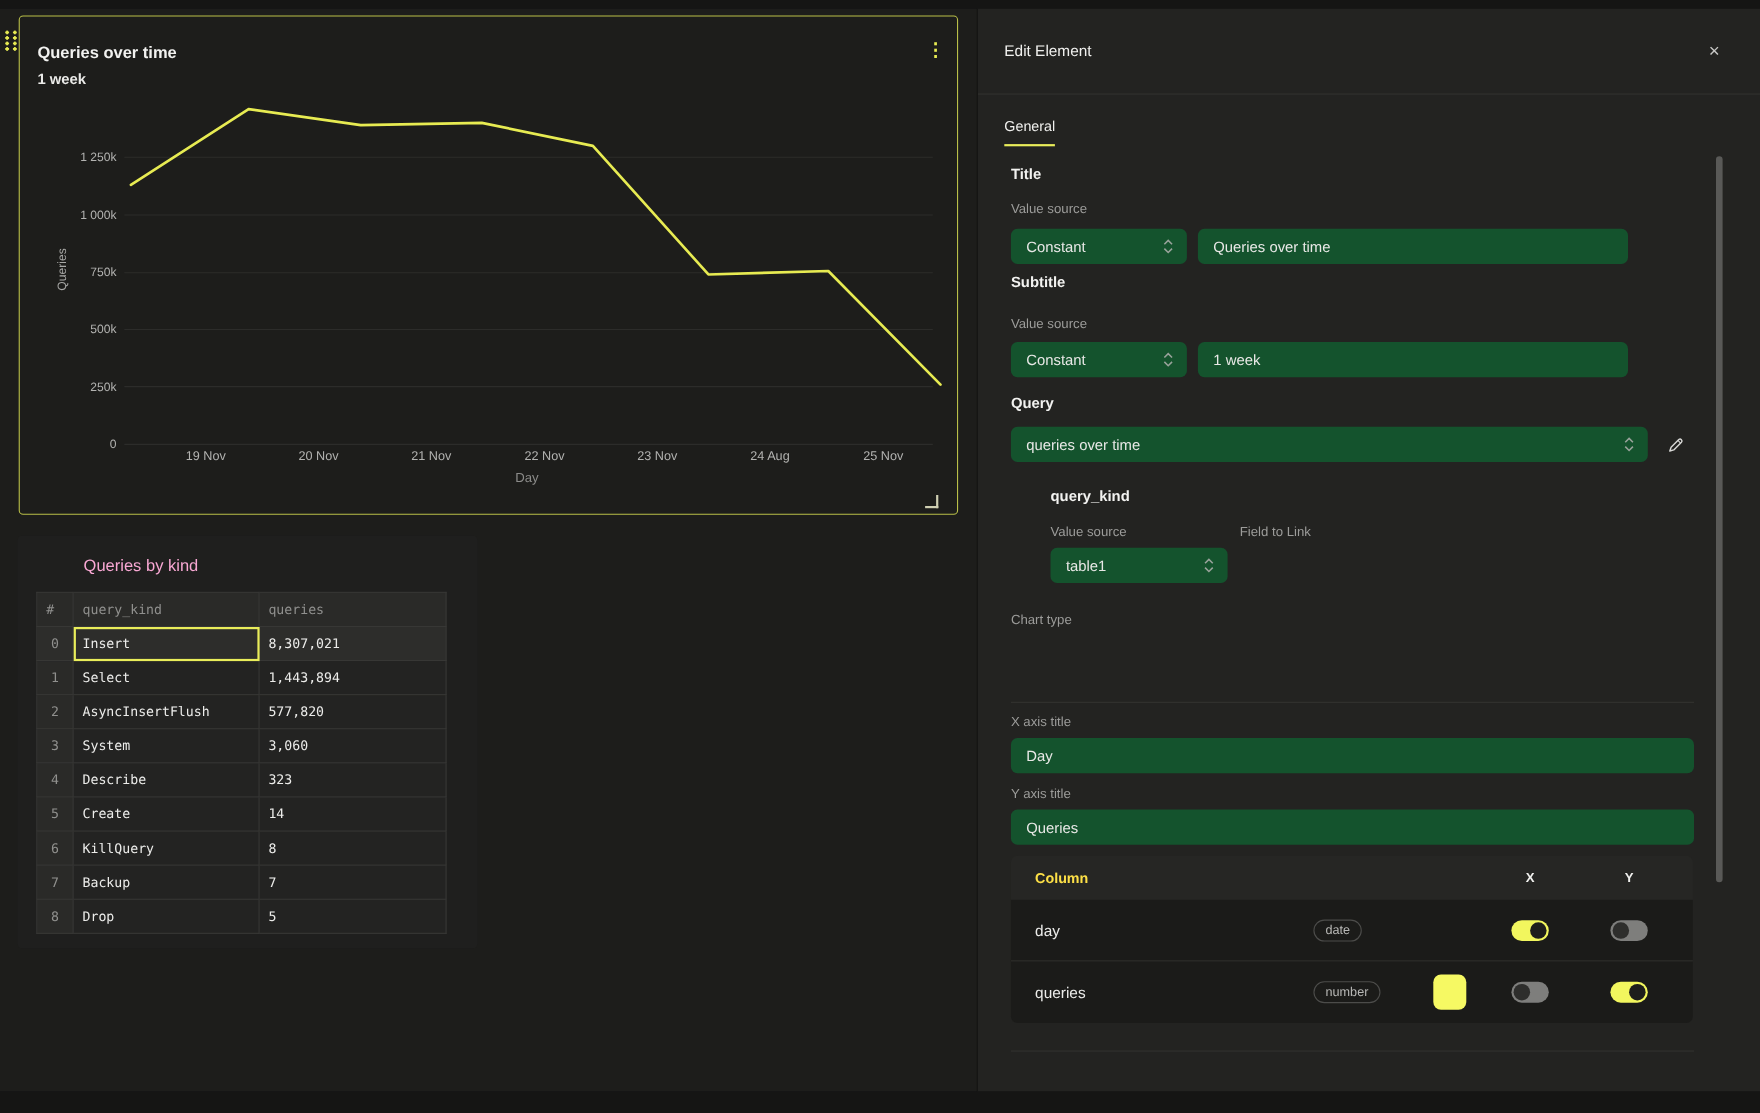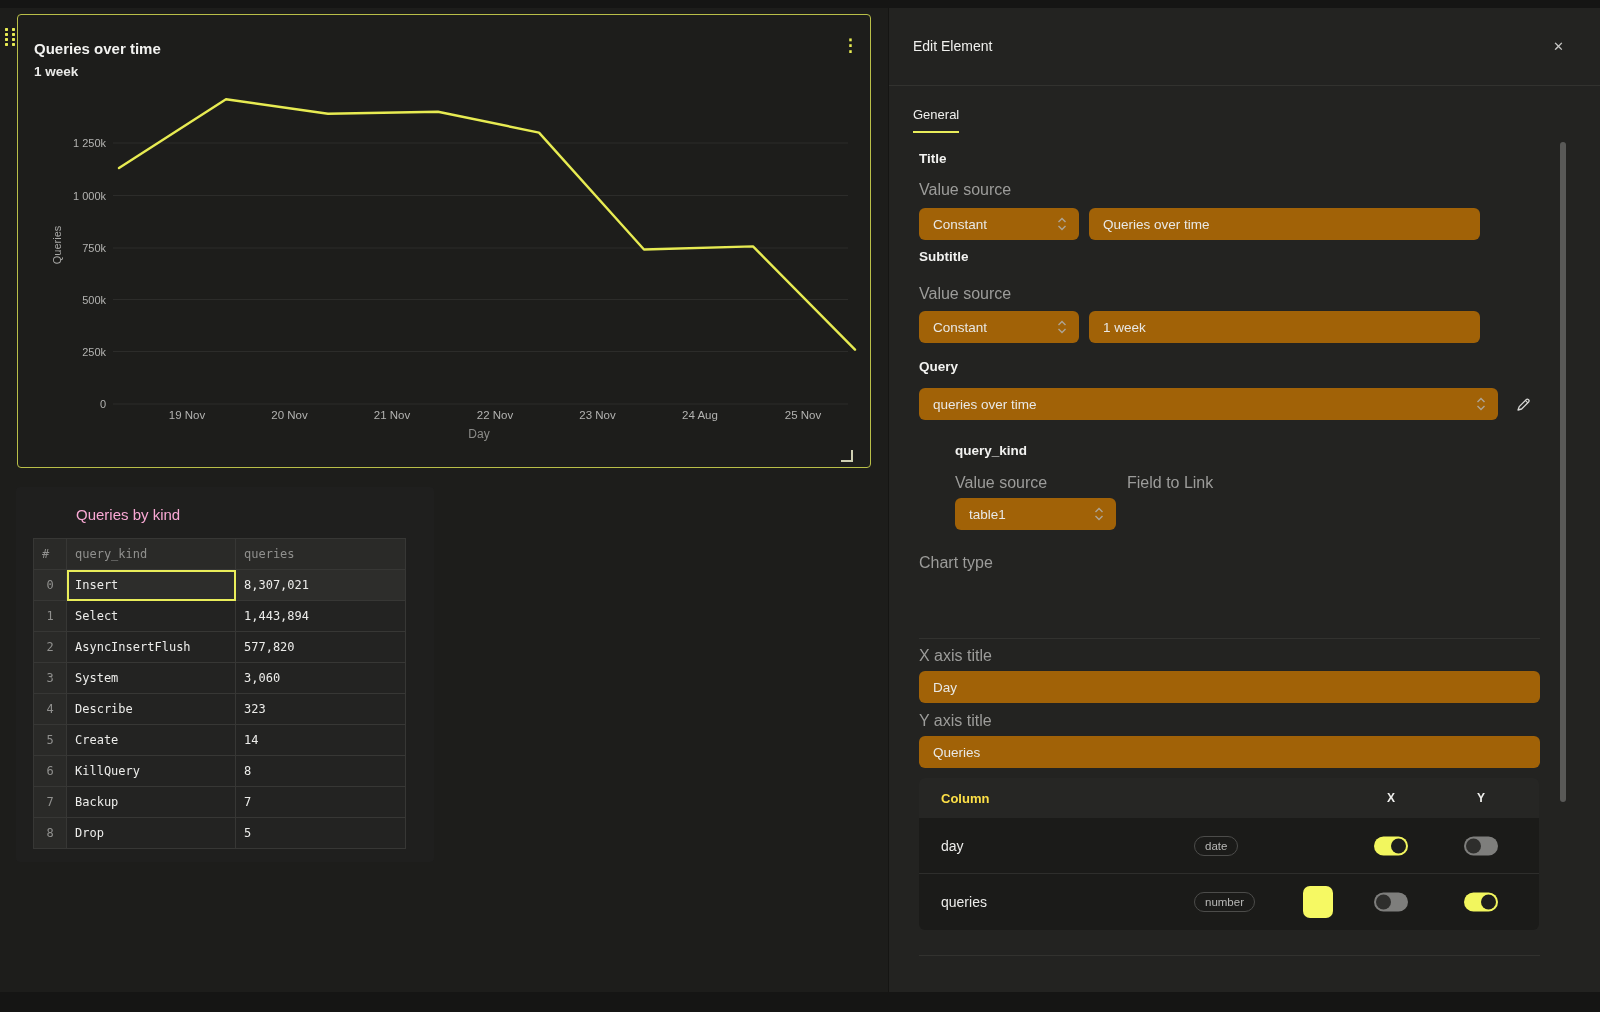--- a/index.html
+++ b/index.html
@@ -44,22 +44,22 @@
   .col-idx{width:33px;} .col-kind{width:169px;} .col-val{width:170px;}
 
   
   .right-panel{position:absolute;left:888px;top:8px;width:712px;height:984px;
                background:#232321;border-left:1px solid #151513;box-sizing:border-box;}
   .p-divider{position:absolute;height:1px;background:#32322f;}
   .p-title{font-size:14px;color:#f0f0ee;}
   .p-close{font-size:13px;color:#c8c8c6;cursor:pointer;}
   .p-tab{font-size:13px;color:#f0f0ee;padding-bottom:9px;border-bottom:2px solid #e9ed5a;cursor:pointer;}
   .p-h{font-size:13.5px;font-weight:700;color:#f2f2f0;line-height:16px;}
-  .p-lbl{font-size:16px;color:#9c9c9a;line-height:16px;}
-  .ctl{background:#a16207;border-radius:6px;height:32px;box-sizing:border-box;
+  .p-lbl{font-size:12px;color:#9c9c9a;line-height:16px;}
+  .ctl{background:#14532d;border-radius:6px;height:32px;box-sizing:border-box;
        display:flex;align-items:center;font-size:13.5px;color:#e8e8e6;cursor:pointer;}
   .ctl.select{justify-content:space-between;padding:0 12px 0 14px;}
   .ctl.input{padding:0 14px;cursor:text;}
   .chev{flex:0 0 auto;opacity:.85;}
   .pencil-btn{display:flex;align-items:center;justify-content:center;width:24px;height:24px;cursor:pointer;}
 
   .cols-table{position:absolute;left:30px;top:770px;width:620px;height:152px;
               background:#262624;border-radius:6px;overflow:hidden;}
   .cols-header{position:relative;height:40px;}
   .cols-header .h-col{position:absolute;left:22px;top:13px;font-size:13px;font-weight:700;color:#fde047;}

